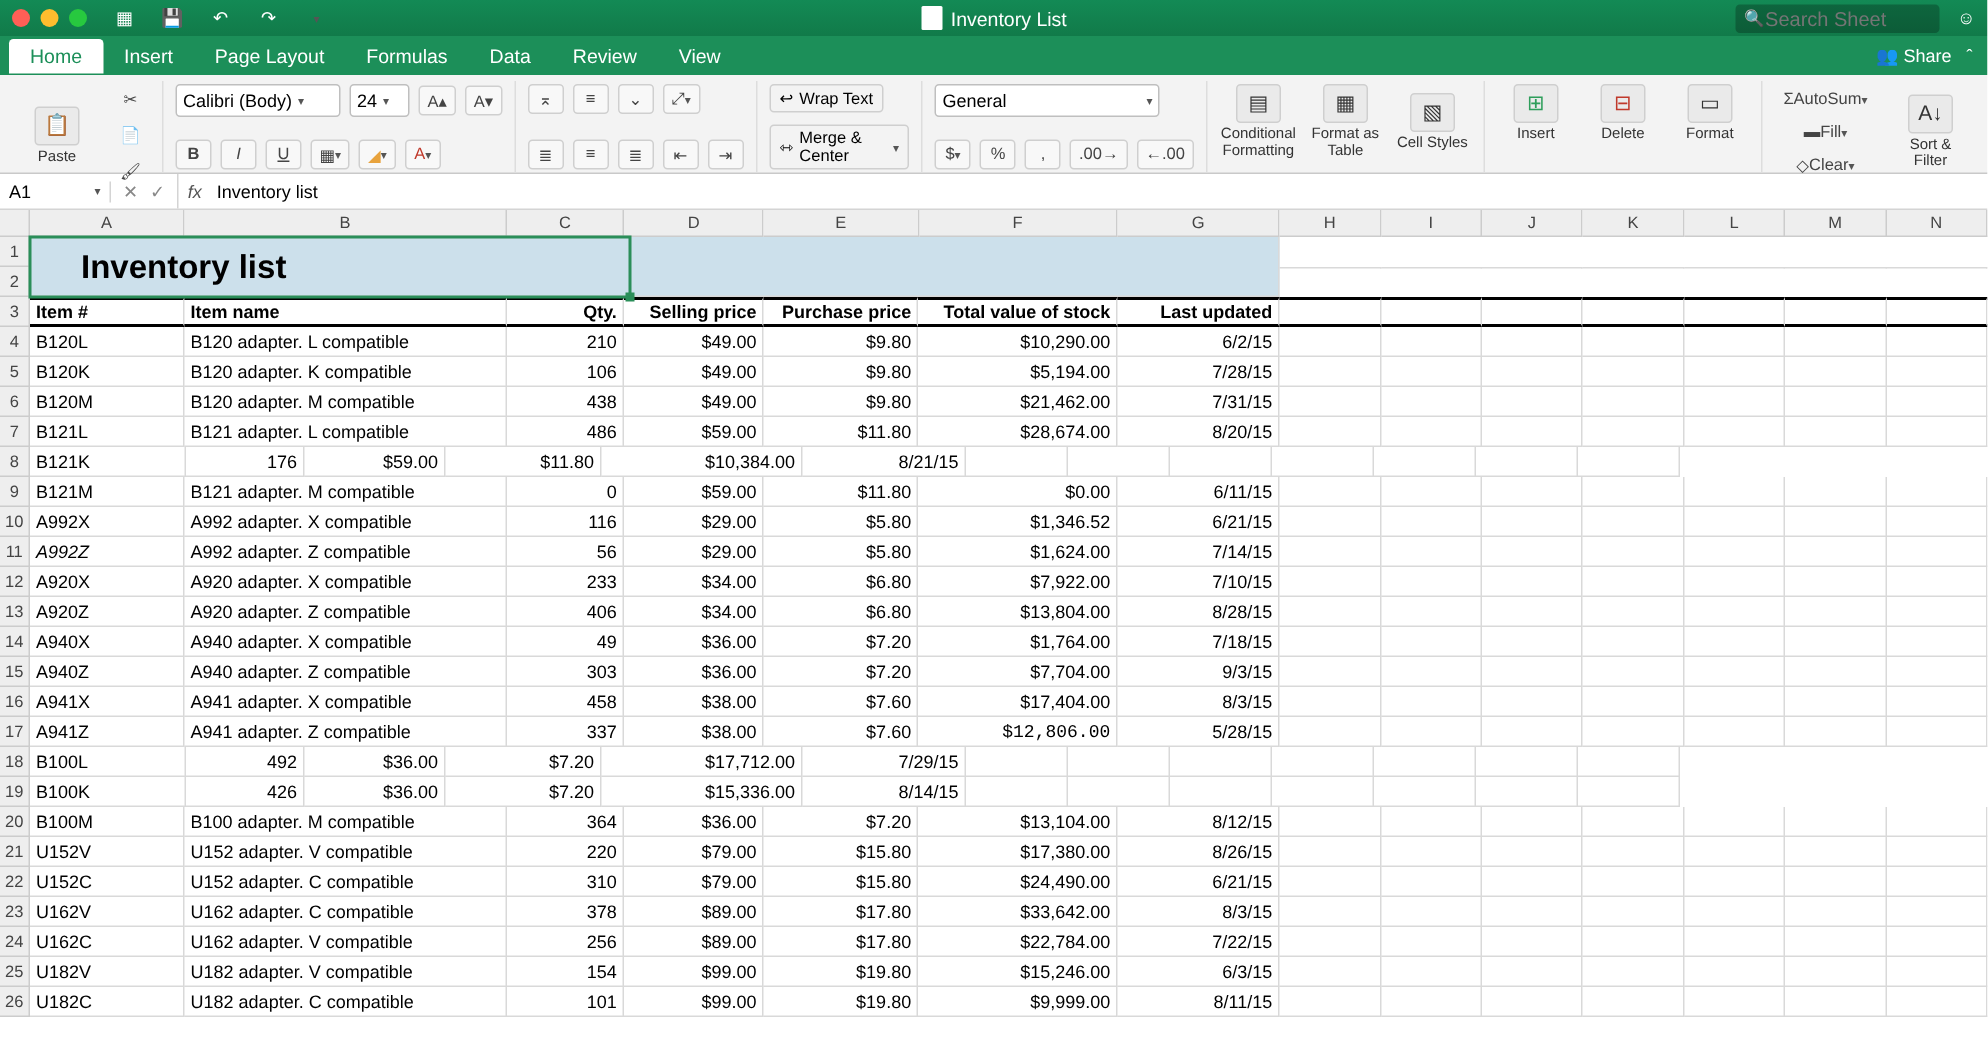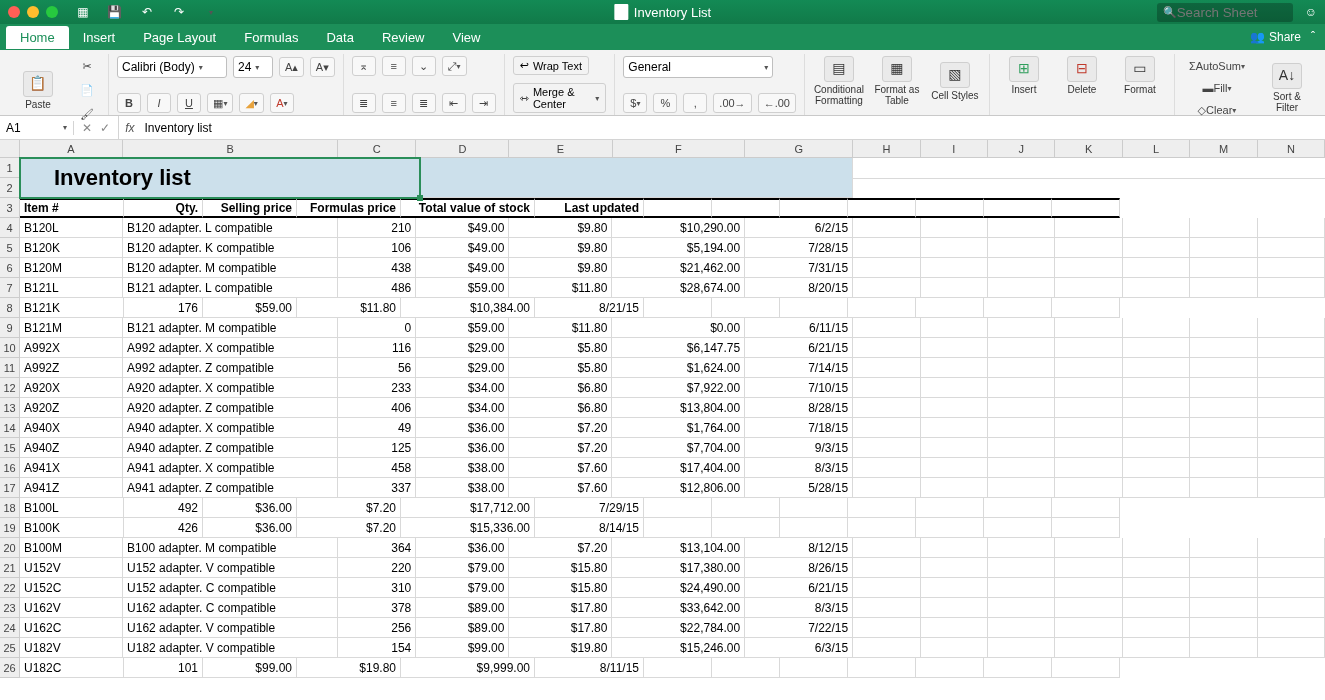--- a/index.html
+++ b/index.html
@@ -296,23 +296,24 @@
           <div class="cell" style="width: 68px;"></div>
           <div class="cell" style="width: 68px;"></div>
           <div class="cell" style="width: 68px;"></div>
           <div class="cell" style="width: 68px;"></div>
         </div>
         <div class="sel" style="position: absolute; left: 20px; top: 0px; width: 400px; height: 40px; pointer-events: none;"></div>
       </div>
       <div class="row hdrrow">
         <div class="rowhdr">3</div>
         <div class="cell" style="width: 104px;">Item #</div>
+        <div class="cell" style="width: 217px;">Item name</div>
         <div class="cell r" style="width: 79px;">Qty.</div>
         <div class="cell r" style="width: 94px;">Selling price</div>
-        <div class="cell r" style="width: 104px;">Formulas price</div>
+        <div class="cell r" style="width: 104px;">Purchase price</div>
         <div class="cell r" style="width: 134px;">Total value of stock</div>
         <div class="cell r" style="width: 109px;">Last updated</div>
         <div class="cell" style="width: 68px;"></div>
         <div class="cell" style="width: 68px;"></div>
         <div class="cell" style="width: 68px;"></div>
         <div class="cell" style="width: 68px;"></div>
         <div class="cell" style="width: 68px;"></div>
         <div class="cell" style="width: 68px;"></div>
         <div class="cell" style="width: 68px;"></div>
       </div>
@@ -417,33 +418,33 @@
         <div class="cell" style="width: 68px;"></div>
         <div class="cell" style="width: 68px;"></div>
       </div>
       <div class="row">
         <div class="rowhdr">10</div>
         <div class="cell" style="width: 104px;">A992X</div>
         <div class="cell" style="width: 217px;">A992 adapter. X compatible</div>
         <div class="cell r" style="width: 79px;">116</div>
         <div class="cell r" style="width: 94px;">$29.00</div>
         <div class="cell r" style="width: 104px;">$5.80</div>
-        <div class="cell r" style="width: 134px;">$6,147.75</div>
+        <div class="cell r" style="width: 134px;">$1,346.52</div>
         <div class="cell r" style="width: 109px;">6/21/15</div>
         <div class="cell" style="width: 68px;"></div>
         <div class="cell" style="width: 68px;"></div>
         <div class="cell" style="width: 68px;"></div>
         <div class="cell" style="width: 68px;"></div>
         <div class="cell" style="width: 68px;"></div>
         <div class="cell" style="width: 68px;"></div>
         <div class="cell" style="width: 68px;"></div>
       </div>
       <div class="row">
         <div class="rowhdr">11</div>
-        <div class="cell" style="width: 104px;">A992Z</div>
+        <div class="cell" style="width: 104px; font-style: italic;">A992Z</div>
         <div class="cell" style="width: 217px;">A992 adapter. Z compatible</div>
         <div class="cell r" style="width: 79px;">56</div>
         <div class="cell r" style="width: 94px;">$29.00</div>
         <div class="cell r" style="width: 104px;">$5.80</div>
         <div class="cell r" style="width: 134px;">$1,624.00</div>
         <div class="cell r" style="width: 109px;">7/14/15</div>
         <div class="cell" style="width: 68px;"></div>
         <div class="cell" style="width: 68px;"></div>
         <div class="cell" style="width: 68px;"></div>
         <div class="cell" style="width: 68px;"></div>
@@ -499,21 +500,21 @@
         <div class="cell" style="width: 68px;"></div>
         <div class="cell" style="width: 68px;"></div>
         <div class="cell" style="width: 68px;"></div>
         <div class="cell" style="width: 68px;"></div>
         <div class="cell" style="width: 68px;"></div>
       </div>
       <div class="row">
         <div class="rowhdr">15</div>
         <div class="cell" style="width: 104px;">A940Z</div>
         <div class="cell" style="width: 217px;">A940 adapter. Z compatible</div>
-        <div class="cell r" style="width: 79px;">125</div>
+        <div class="cell r" style="width: 79px;">303</div>
         <div class="cell r" style="width: 94px;">$36.00</div>
         <div class="cell r" style="width: 104px;">$7.20</div>
         <div class="cell r" style="width: 134px;">$7,704.00</div>
         <div class="cell r" style="width: 109px;">9/3/15</div>
         <div class="cell" style="width: 68px;"></div>
         <div class="cell" style="width: 68px;"></div>
         <div class="cell" style="width: 68px;"></div>
         <div class="cell" style="width: 68px;"></div>
         <div class="cell" style="width: 68px;"></div>
         <div class="cell" style="width: 68px;"></div>
@@ -536,21 +537,21 @@
         <div class="cell" style="width: 68px;"></div>
         <div class="cell" style="width: 68px;"></div>
       </div>
       <div class="row">
         <div class="rowhdr">17</div>
         <div class="cell" style="width: 104px;">A941Z</div>
         <div class="cell" style="width: 217px;">A941 adapter. Z compatible</div>
         <div class="cell r" style="width: 79px;">337</div>
         <div class="cell r" style="width: 94px;">$38.00</div>
         <div class="cell r" style="width: 104px;">$7.60</div>
-        <div class="cell r" style="width: 134px;">$12,806.00</div>
+        <div class="cell r" style="width: 134px; font-family: Liberation Mono, monospace;">$12,806.00</div>
         <div class="cell r" style="width: 109px;">5/28/15</div>
         <div class="cell" style="width: 68px;"></div>
         <div class="cell" style="width: 68px;"></div>
         <div class="cell" style="width: 68px;"></div>
         <div class="cell" style="width: 68px;"></div>
         <div class="cell" style="width: 68px;"></div>
         <div class="cell" style="width: 68px;"></div>
         <div class="cell" style="width: 68px;"></div>
       </div>
       <div class="row">
@@ -683,20 +684,21 @@
         <div class="cell" style="width: 68px;"></div>
         <div class="cell" style="width: 68px;"></div>
         <div class="cell" style="width: 68px;"></div>
         <div class="cell" style="width: 68px;"></div>
         <div class="cell" style="width: 68px;"></div>
         <div class="cell" style="width: 68px;"></div>
       </div>
       <div class="row">
         <div class="rowhdr">26</div>
         <div class="cell" style="width: 104px;">U182C</div>
+        <div class="cell" style="width: 217px;">U182 adapter. C compatible</div>
         <div class="cell r" style="width: 79px;">101</div>
         <div class="cell r" style="width: 94px;">$99.00</div>
         <div class="cell r" style="width: 104px;">$19.80</div>
         <div class="cell r" style="width: 134px;">$9,999.00</div>
         <div class="cell r" style="width: 109px;">8/11/15</div>
         <div class="cell" style="width: 68px;"></div>
         <div class="cell" style="width: 68px;"></div>
         <div class="cell" style="width: 68px;"></div>
         <div class="cell" style="width: 68px;"></div>
         <div class="cell" style="width: 68px;"></div>

